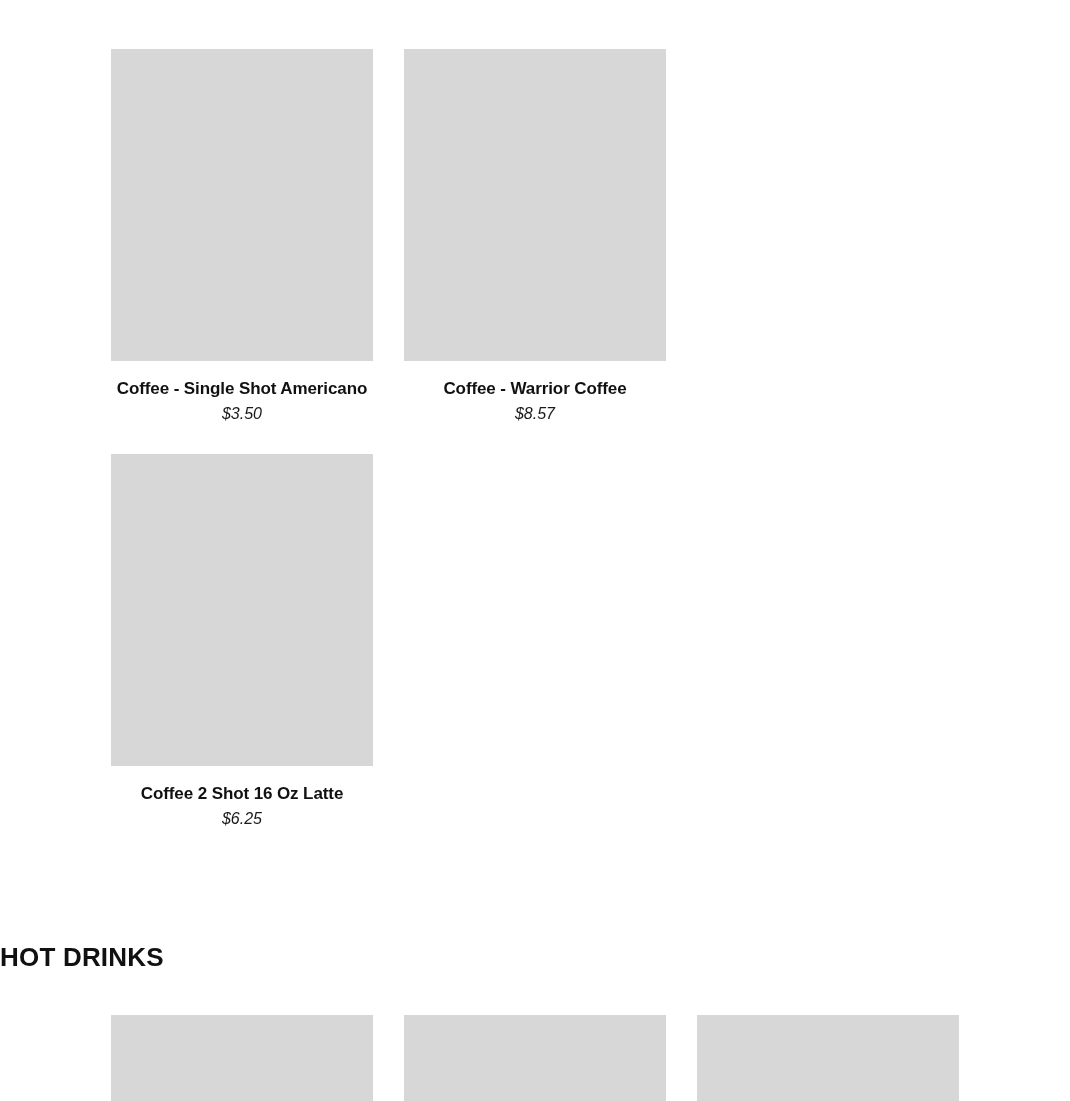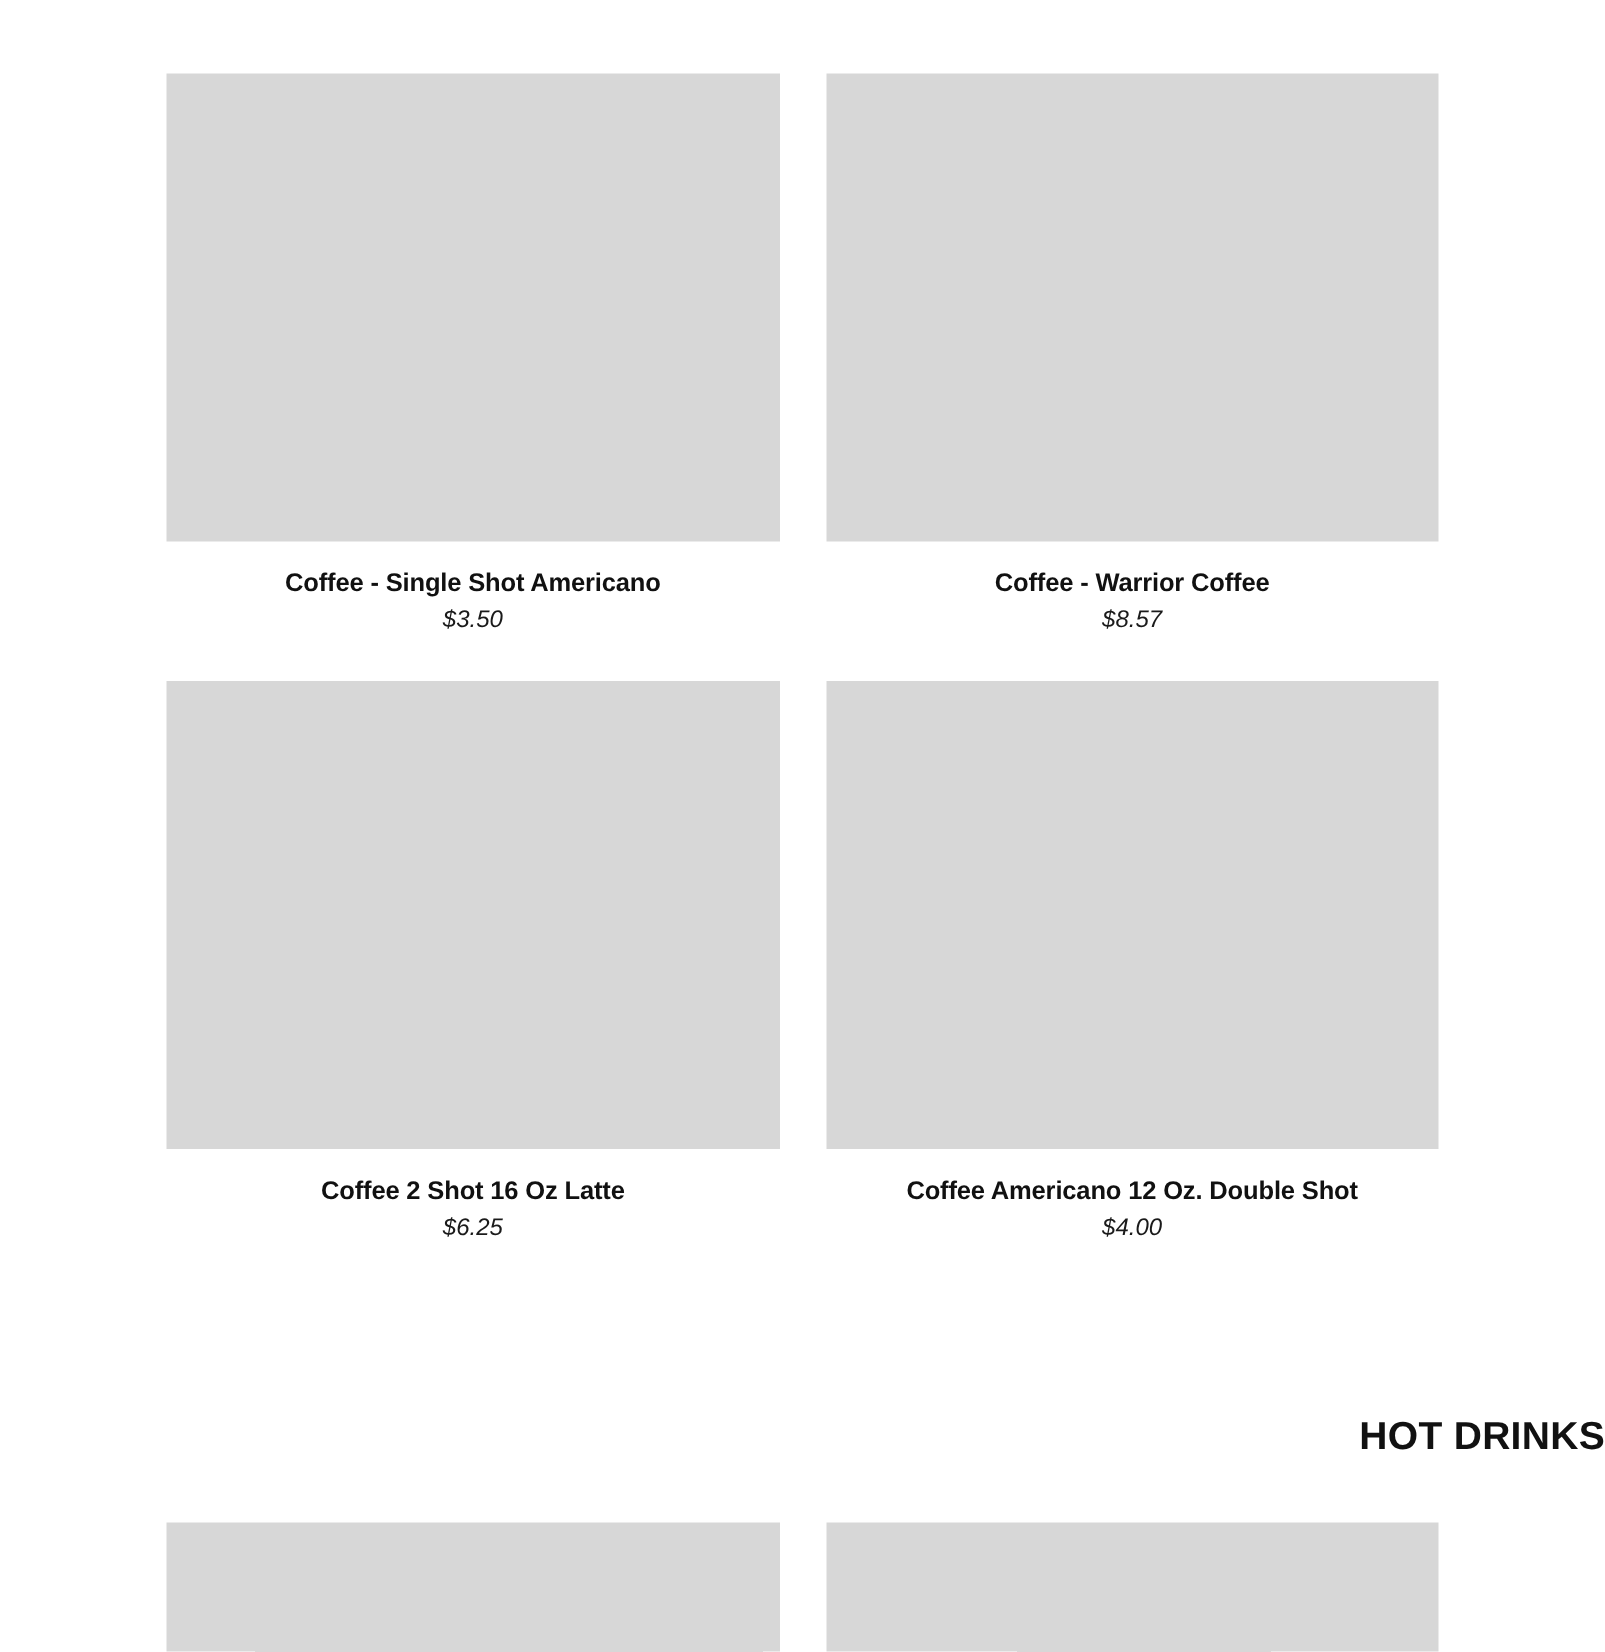--- a/index.html
+++ b/index.html
@@ -21,21 +21,21 @@
   .page {
     width: 1070px;
     position: relative;
   }
 
   
   .grid {
     width: 848px;
     margin: 0 auto;
     display: grid;
-    grid-template-columns: repeat(2, 1fr);
+    grid-template-columns: repeat(3, 1fr);
     column-gap: 31px;
     row-gap: 0;
   }
 
   .product-card {
     display: block;
     text-align: center;
     text-decoration: none;
     color: inherit;
   }
@@ -63,21 +63,21 @@
     line-height: 1.25;
     color: #1a1a1a;
     margin: 4px 0 0 0;
   }
 
   
   .row-top { padding-top: 49px; }
   .row-gap { height: 30px; }
 
   .section-heading {
-    text-align: right;
+    text-align: left;
     font-size: 26px;
     font-weight: 700;
     letter-spacing: 0.2px;
     color: #111111;
     margin: 0;
     padding: 0;
   }
 
   .gap-before-heading { height: 113px; }
   .gap-after-heading  { height: 42px; }
@@ -110,25 +110,20 @@
 
   <div>
     <div class="grid">
 
       <a class="product-card" href="#">
         <span class="product-thumb" style="height:312px;"></span>
         <div class="product-title">Coffee 2 Shot 16 Oz Latte</div>
         <div class="product-price">$6.25</div>
       </a>
 
-      <a class="product-card" href="#">
-        <span class="product-thumb" style="height:312px;"></span>
-        <div class="product-title">Coffee Americano 12 Oz. Double Shot</div>
-        <div class="product-price">$4.00</div>
-      </a>
 
       <div></div>
 
     </div>
   </div>
 
   <div class="gap-before-heading"></div>
 
   <h2 class="section-heading">HOT DRINKS</h2>
 

